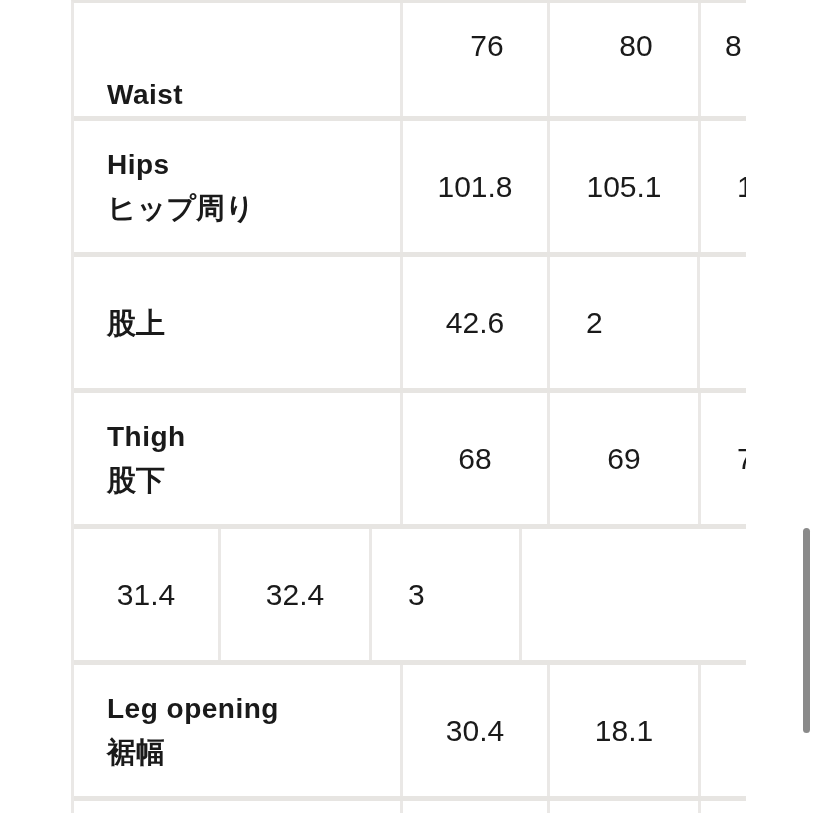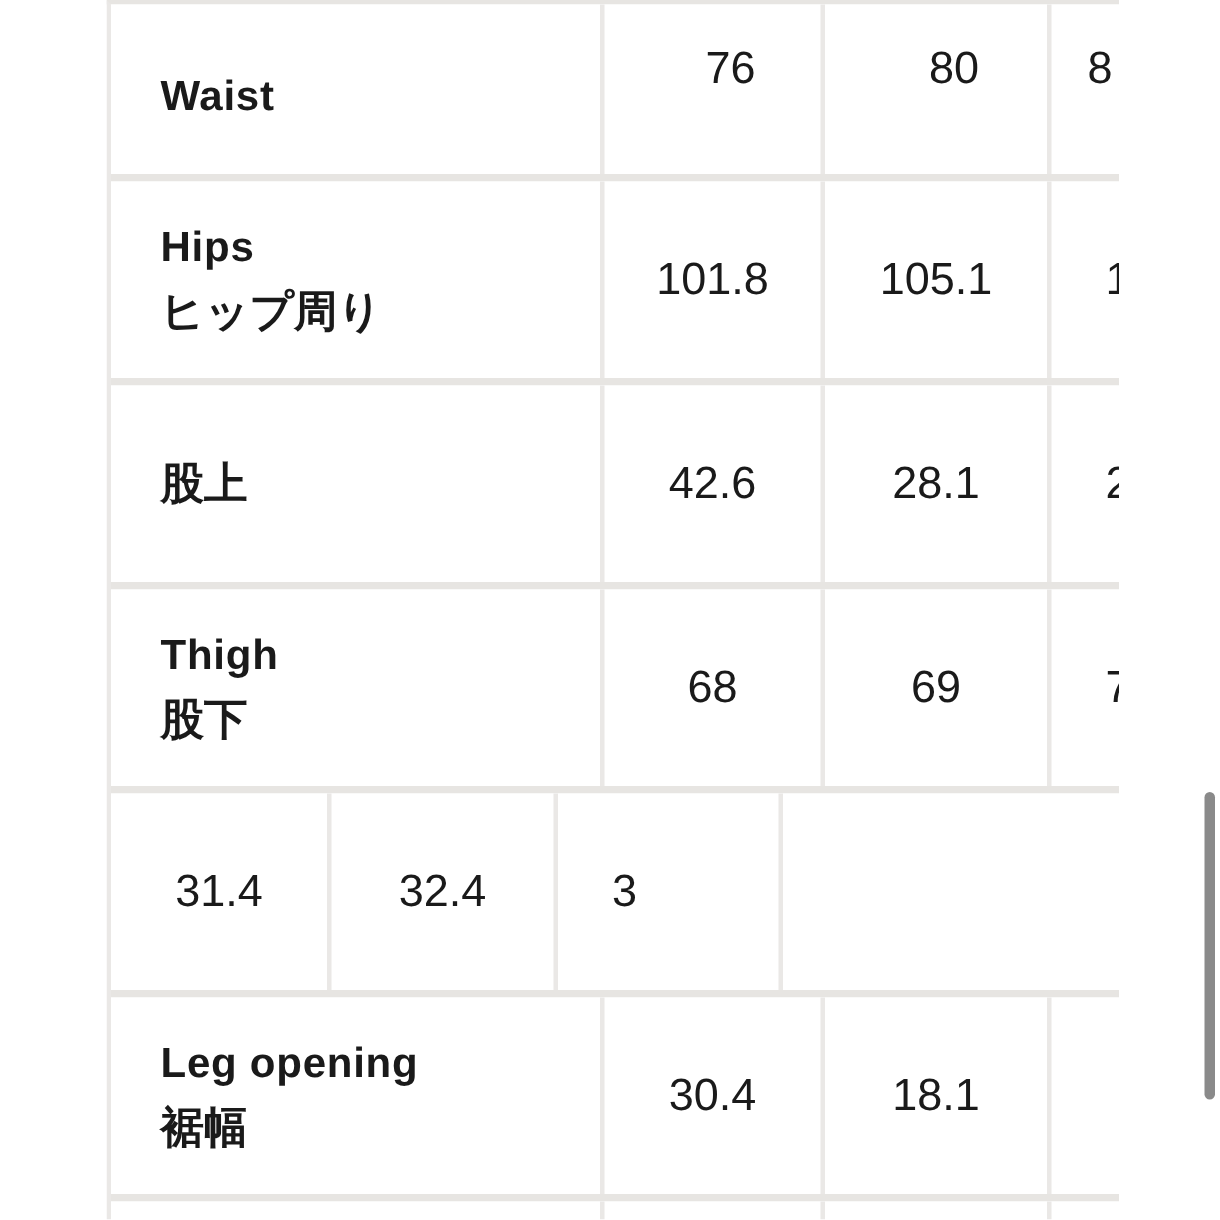--- a/index.html
+++ b/index.html
@@ -64,21 +64,21 @@
   .value-cell.col2 { width: 151px; }
   .value-cell.col3 {
     width: 150px;
     align-items: flex-start;
     padding-left: 36px;
   }
 
   .row-full { height: 136px; }
   
   .row-cut { height: 118px; }
-  .row-cut .label-cell { justify-content: center; padding-top: 8px; }
+  .row-cut .label-cell { justify-content: flex-end; padding-top: 8px; }
   .row-cut .value-cell { justify-content: flex-start; padding-top: 26px; padding-left: 24px; }
 
   
   .row-partial { height: 60px; }
 
   
   .scrollbar-thumb {
     position: absolute;
     left: 803px; top: 528px;
     width: 7px; height: 205px;
@@ -111,21 +111,20 @@
         <div class="cell value-cell col1">101.8</div>
         <div class="cell value-cell col2">105.1</div>
         <div class="cell value-cell col3">1</div>
       </div>
 
       <div class="row row-full">
         <div class="cell label-cell">
           <div class="label-jp">股上</div>
         </div>
         <div class="cell value-cell col1">42.6</div>
-        <div class="cell value-cell col2">28.1</div>
         <div class="cell value-cell col3">2</div>
       </div>
 
       <div class="row row-full">
         <div class="cell label-cell">
           <div class="label-en">Thigh</div>
           <div class="label-jp">股下</div>
         </div>
         <div class="cell value-cell col1">68</div>
         <div class="cell value-cell col2">69</div>

